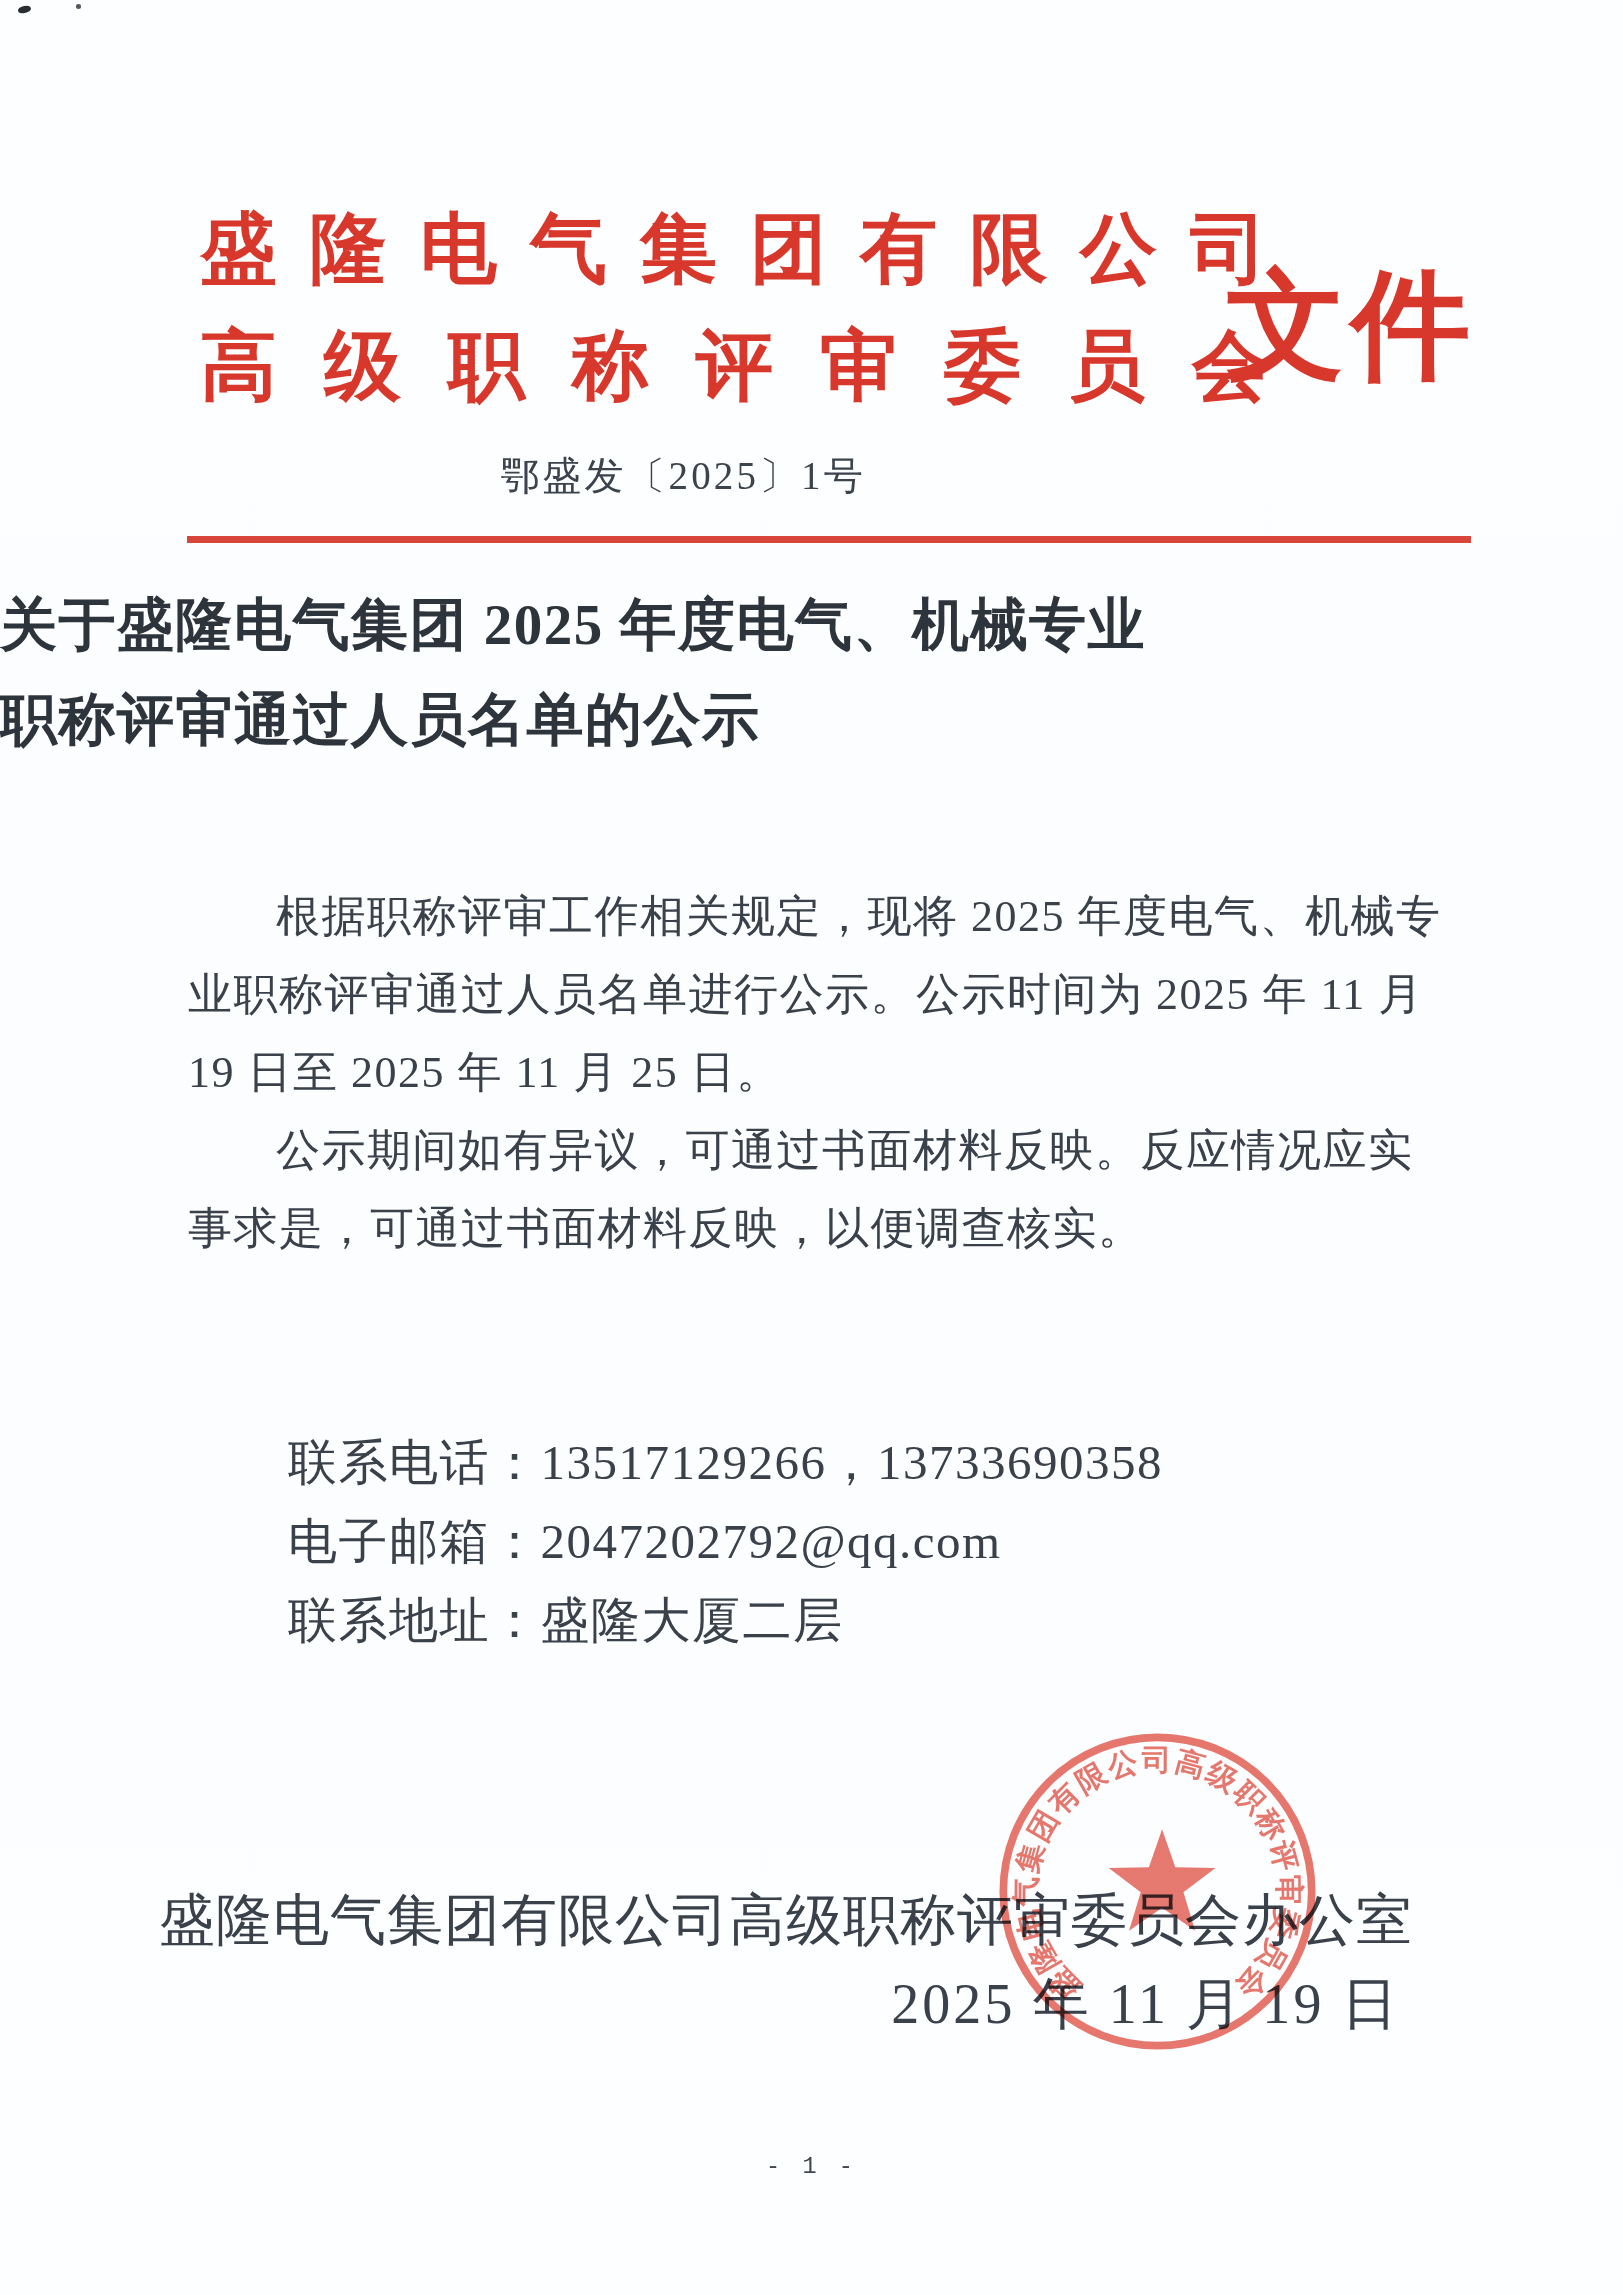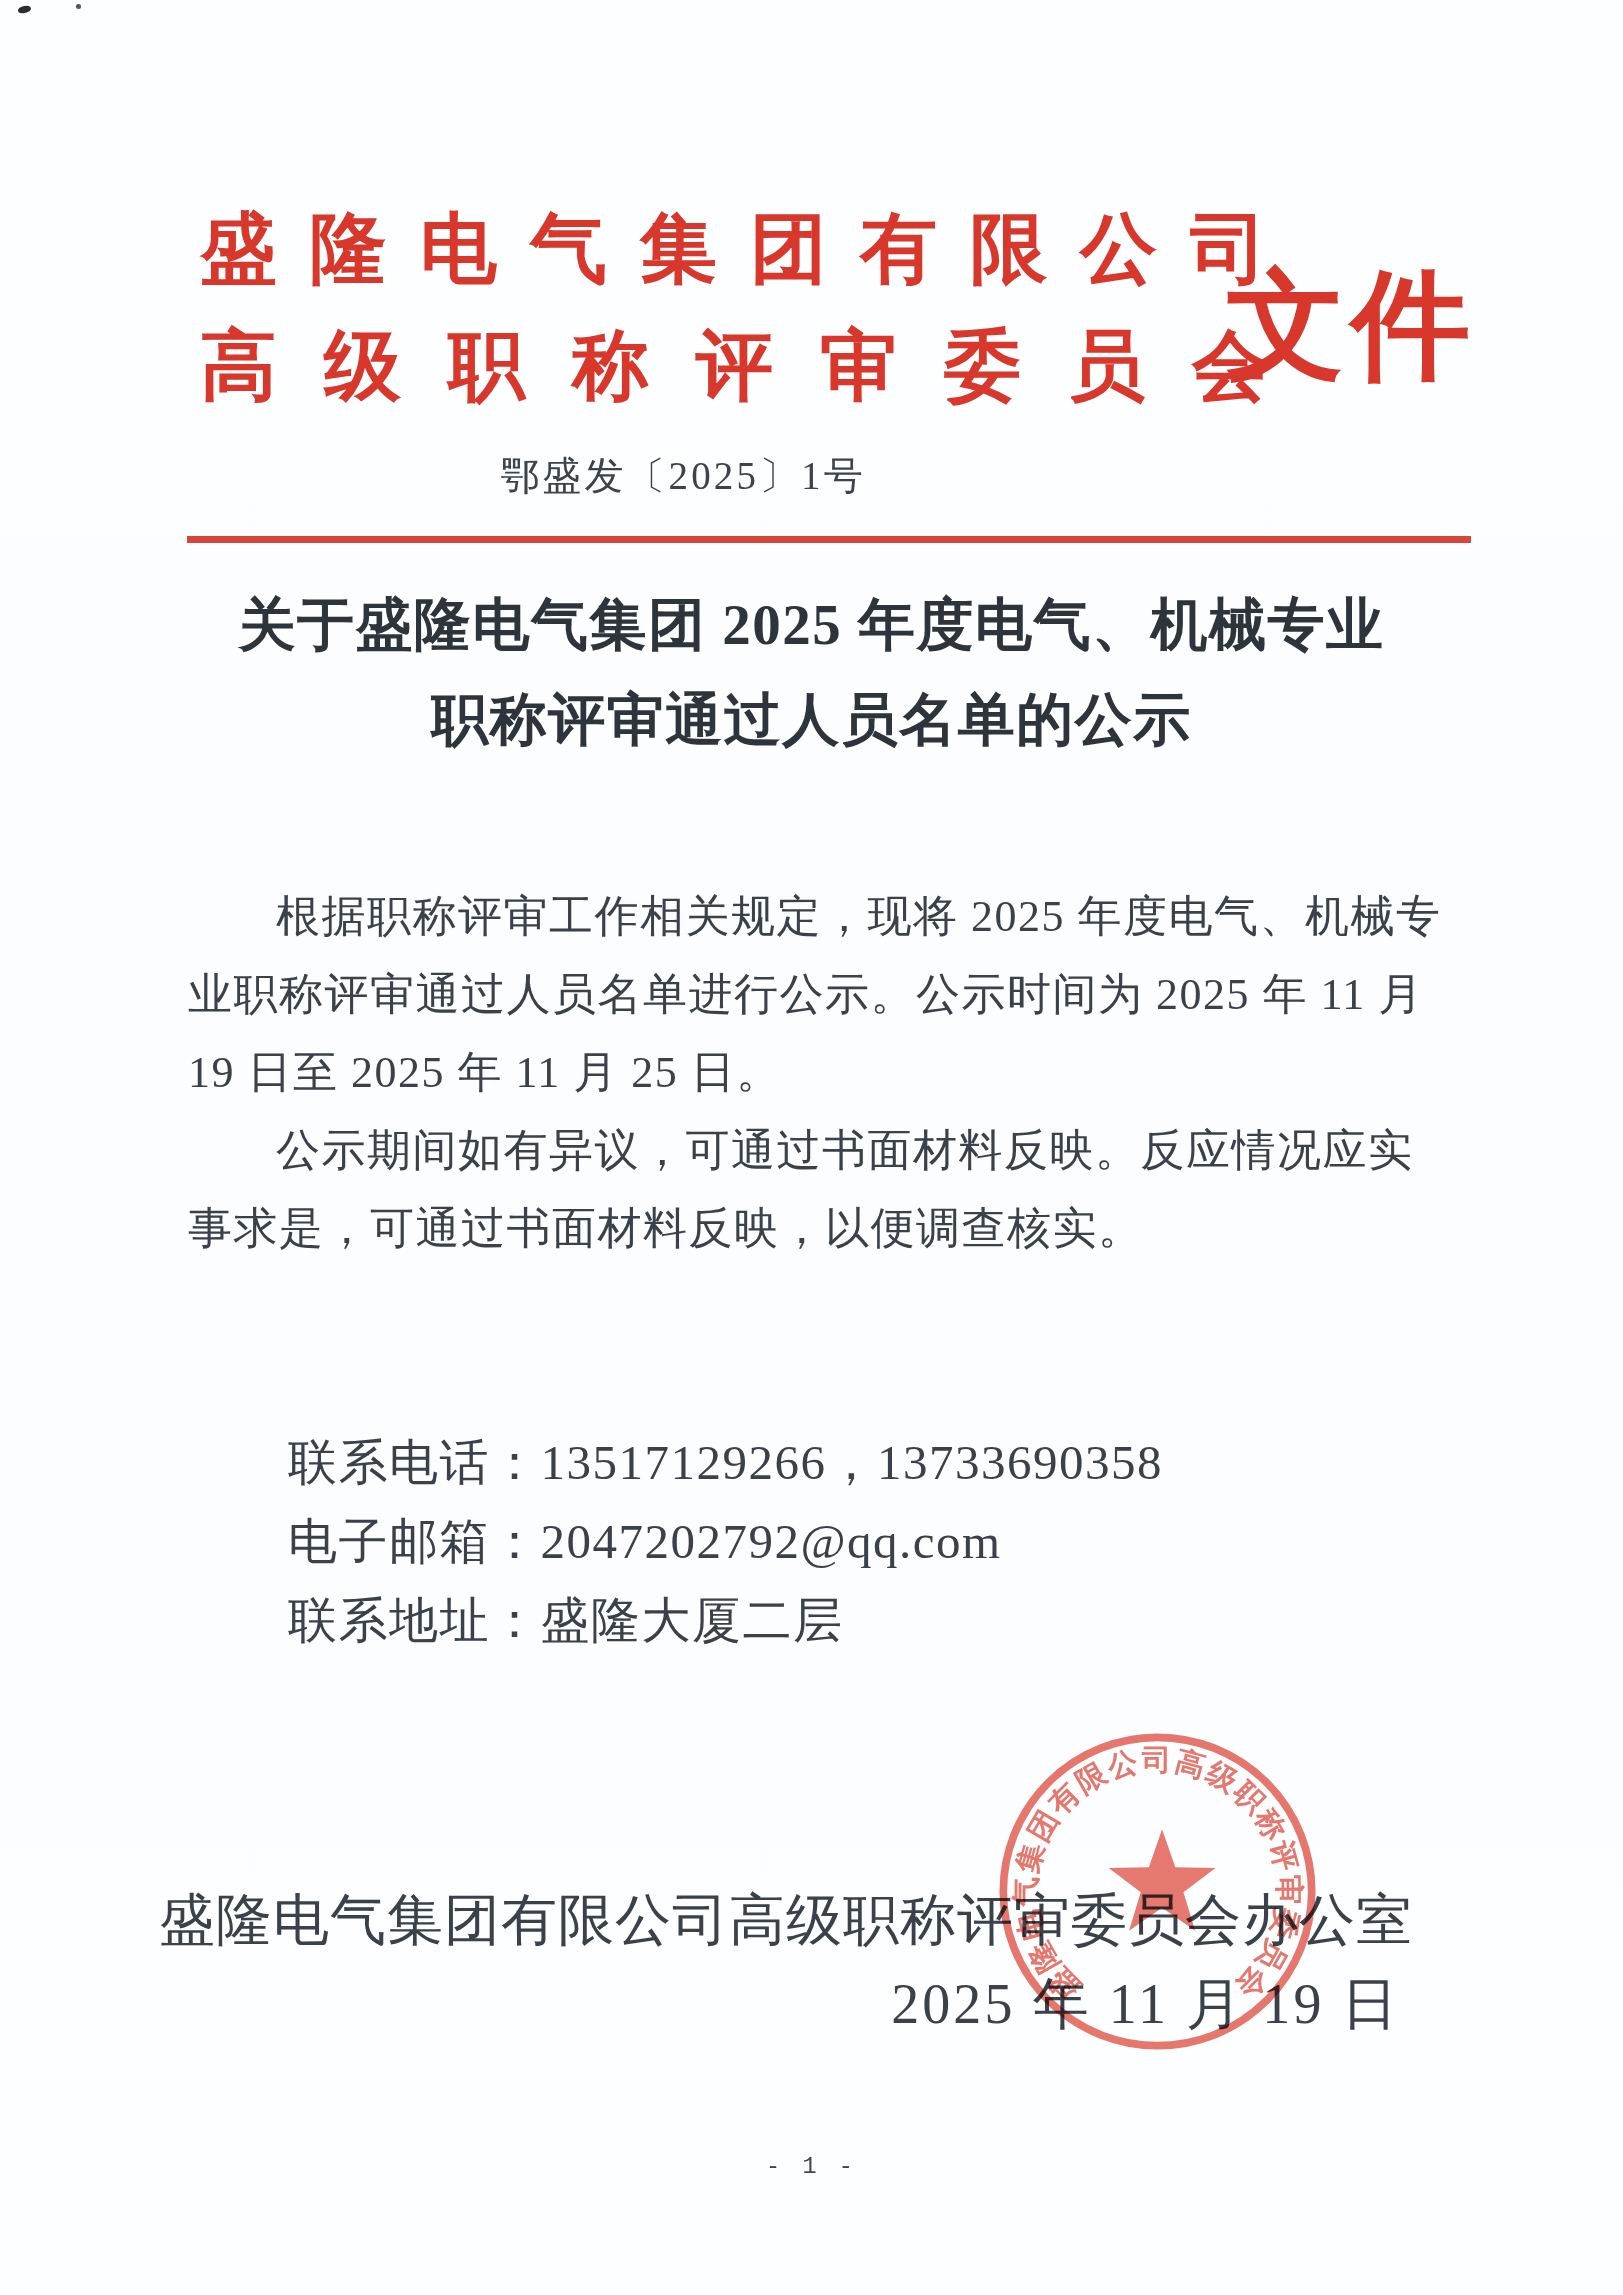--- a/index.html
+++ b/index.html
@@ -55,21 +55,20 @@
     left: 187px; top: 536px;
     width: 1284px; height: 7.2px;
     background: #d8453a;
   }
 
   
   .doc-title {
     position: absolute;
     left: 0; top: 577px;
     width: 1623px;
-    text-align: center;
     font-size: 57px;
     line-height: 95px;
     font-weight: 700;
     color: #2e343c;
     letter-spacing: 1.5px;
   }
 
   
   .body-block {
     position: absolute;

